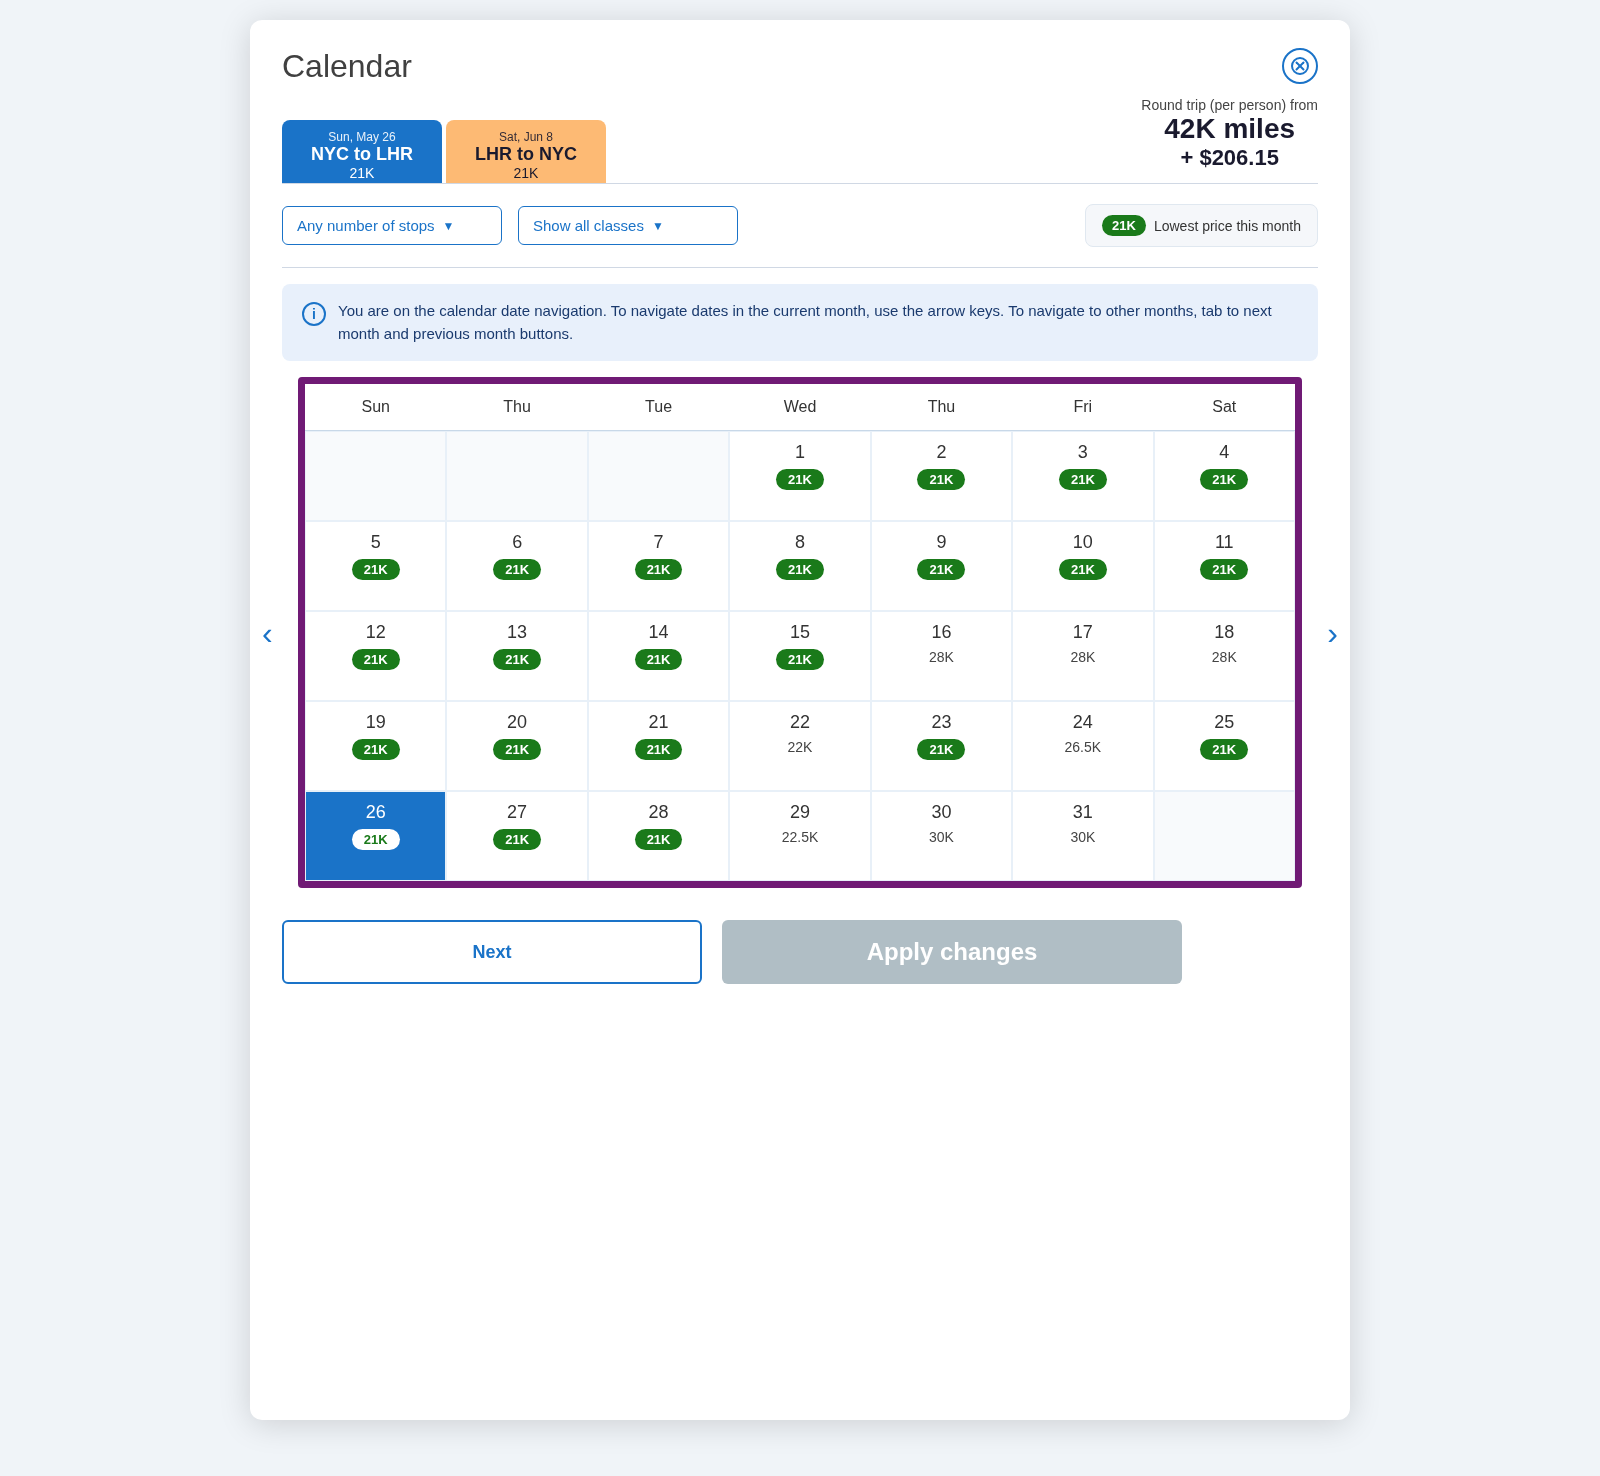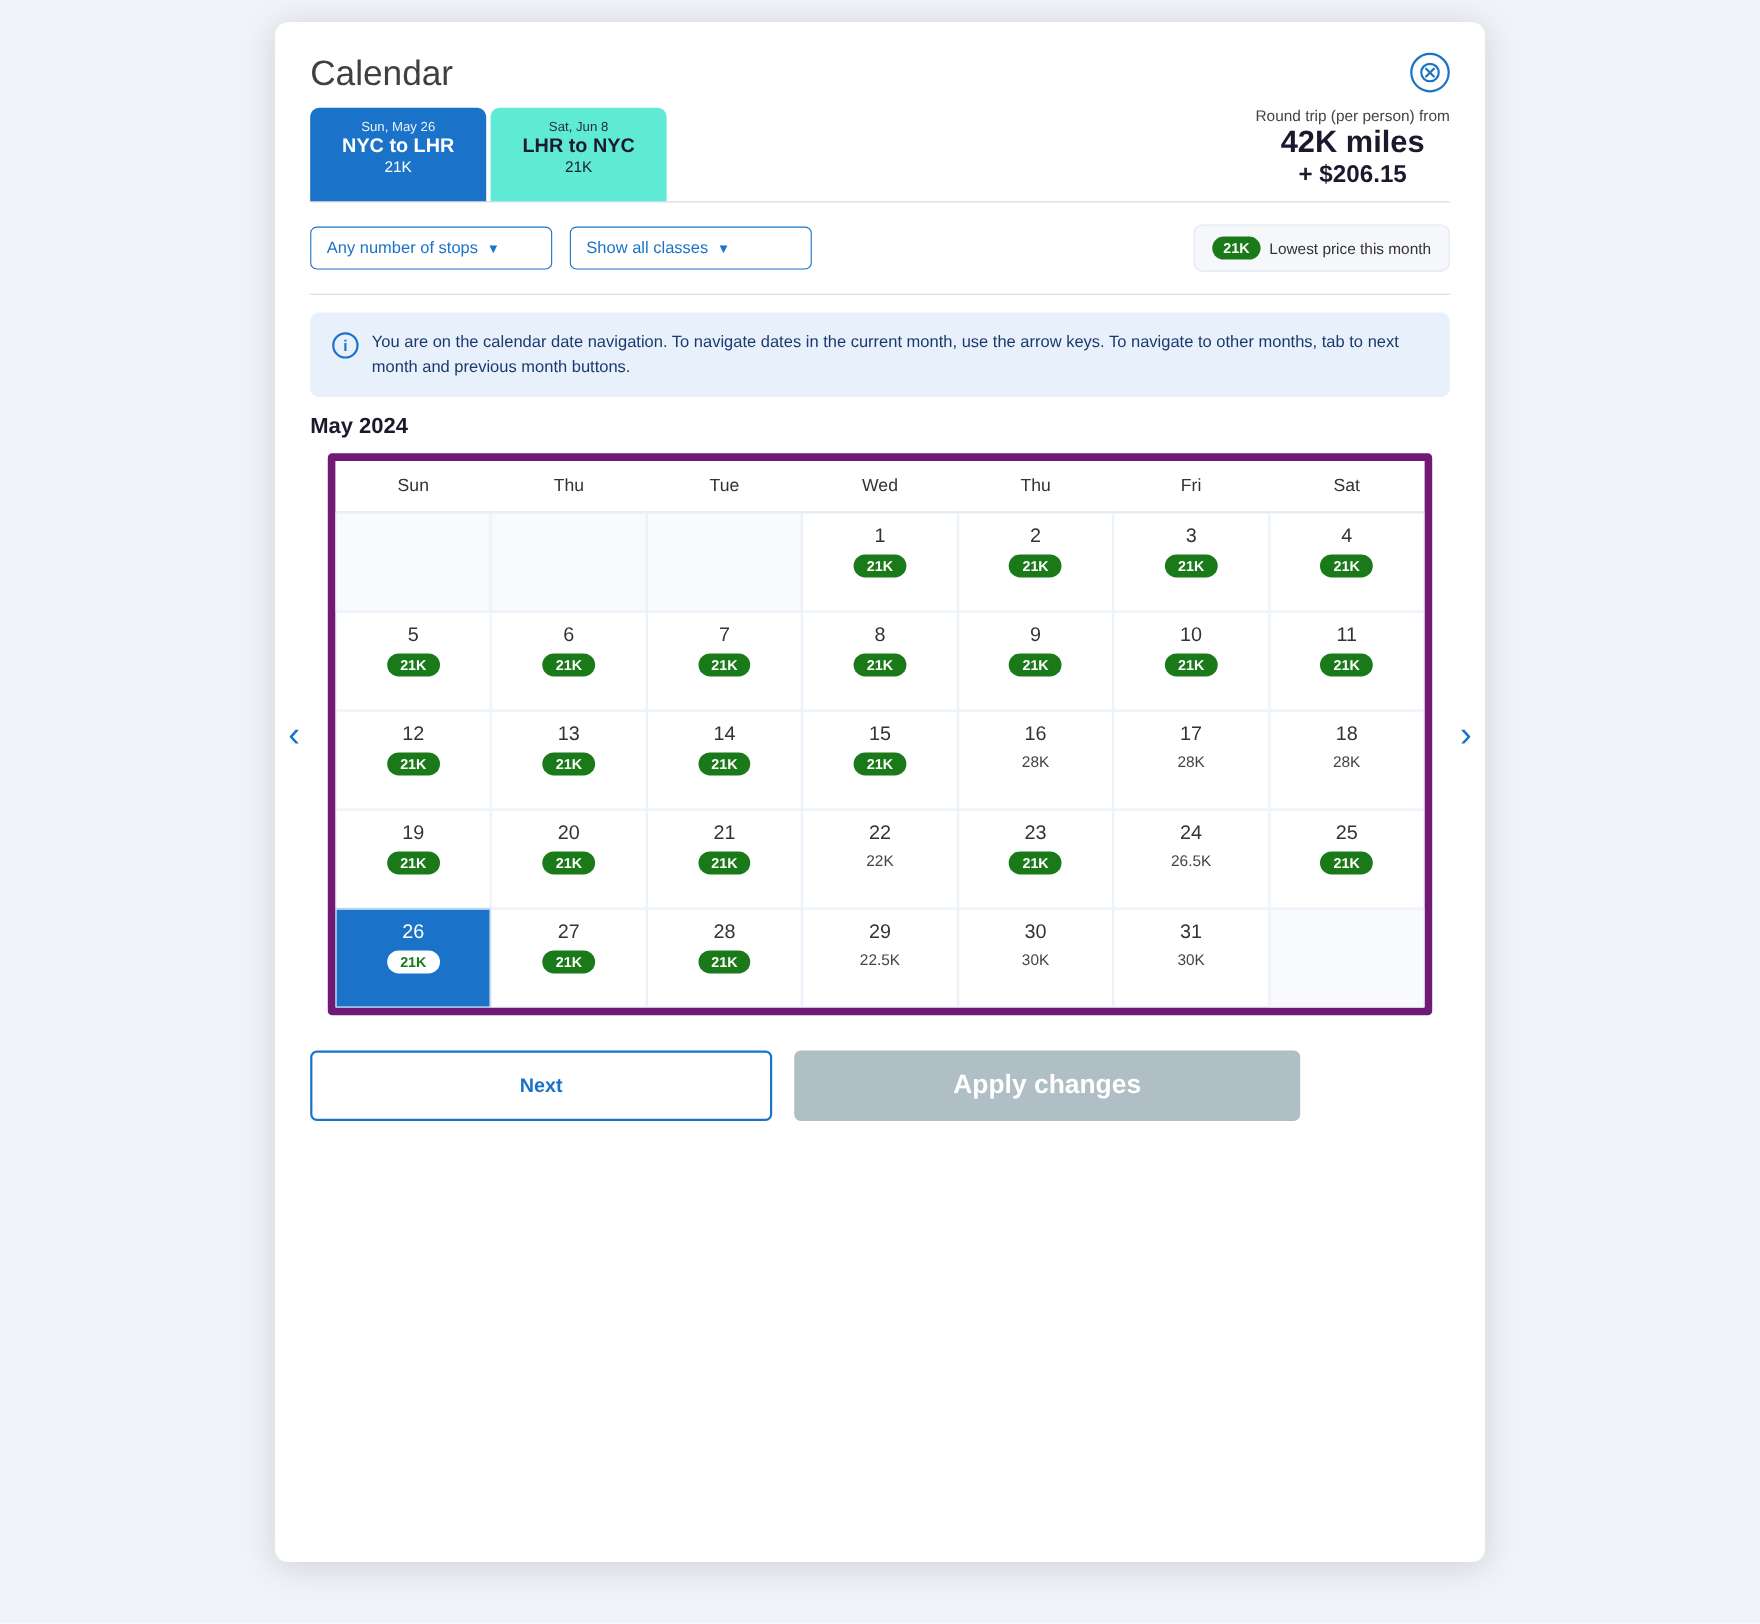--- a/index.html
+++ b/index.html
@@ -47,32 +47,32 @@
       font-weight: 300;
       flex-shrink: 0;
     }
     .tabs-row {
       display: flex;
       align-items: flex-end;
       padding: 12px 32px 0 32px;
       gap: 0;
     }
     .tab {
-      padding: 10px 24px 24px 24px;
+      padding: 10px 24px 2px 24px;
       border-radius: 8px 8px 0 0;
       cursor: pointer;
       min-width: 160px;
       text-align: center;
     }
     .tab-active {
       background: #1a73c8;
       color: #fff;
     }
     .tab-inactive {
-      background: #5eead4;
+      background: #fdba74;
       color: #1a1a2e;
     }
     .tab-subtitle {
       font-size: 12px;
       font-weight: 400;
       opacity: 0.9;
     }
     .tab-route {
       font-size: 18px;
       font-weight: 700;
@@ -360,23 +360,20 @@
     </div>
   </div>
 
   <div class="divider"></div>
 
   <div class="info-box" style="margin-top:16px;">
     <div class="info-icon">i</div>
     <div class="info-text">You are on the calendar date navigation. To navigate dates in the current month, use the arrow keys. To navigate to other months, tab to next month and previous month buttons.</div>
   </div>
 
-  <div class="calendar-section">
-    <div class="month-label">May 2024</div>
-  </div>
 
   <div class="cal-nav-outer" style="margin: 0 48px; position: relative;">
     <button class="left-arrow-btn">‹</button>
     <div class="calendar-grid">
       <div class="cal-header">
         <div class="cal-header-cell">Sun</div>
         <div class="cal-header-cell">Thu</div>
         <div class="cal-header-cell">Tue</div>
         <div class="cal-header-cell">Wed</div>
         <div class="cal-header-cell">Thu</div>

